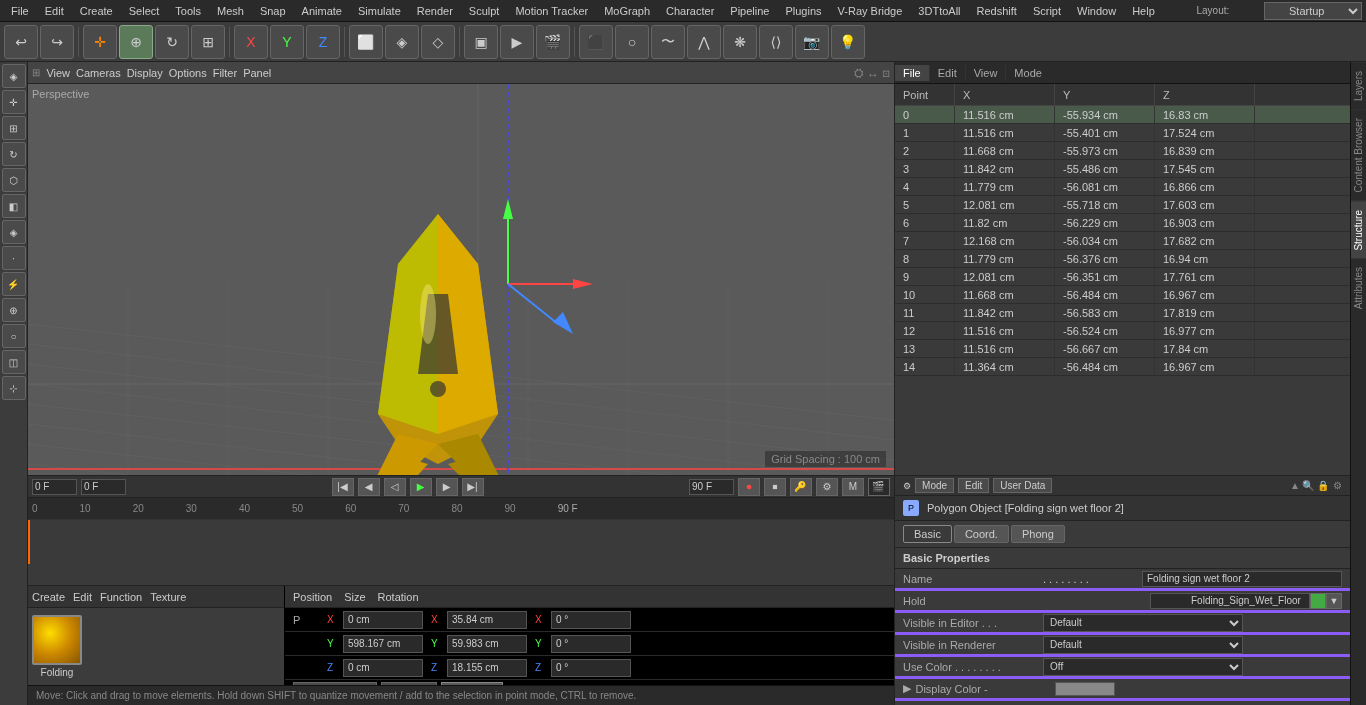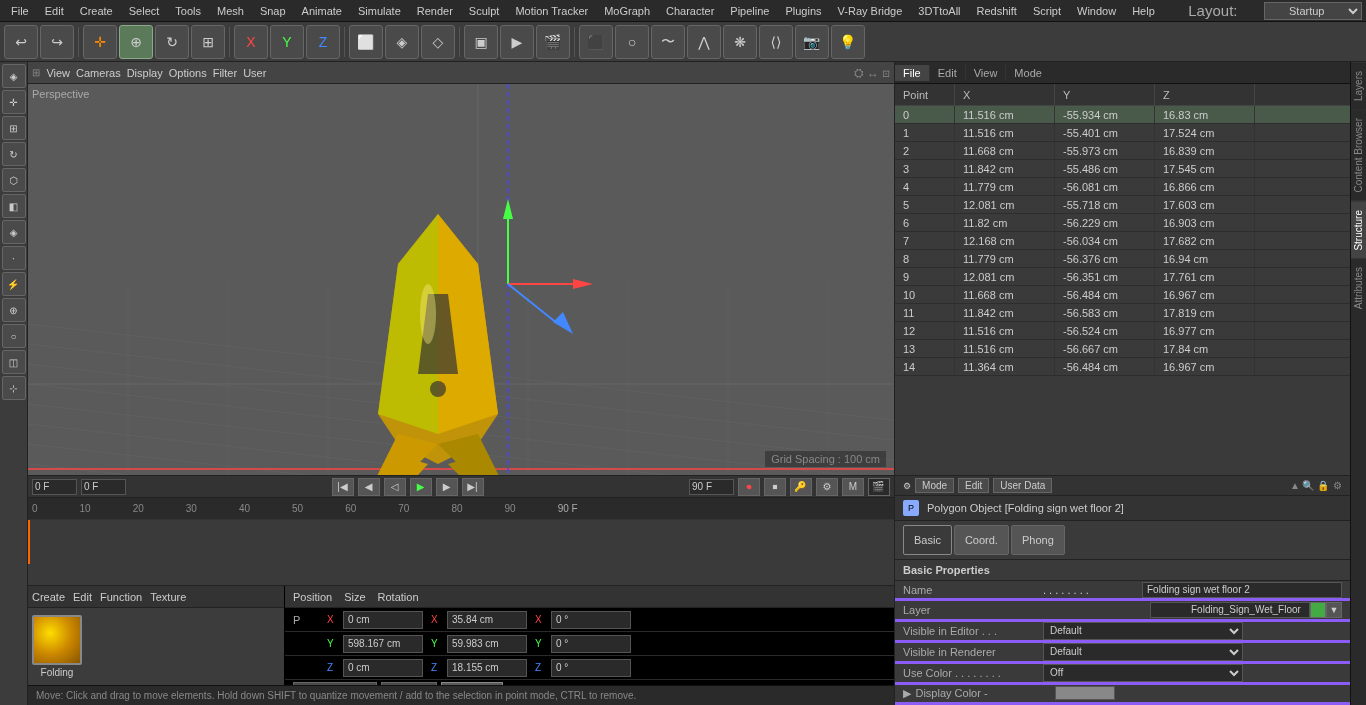--- a/index.html
+++ b/index.html
@@ -63,21 +63,21 @@
     .points-table { flex: 1; overflow-y: auto; font-size: 11px; }
     .table-header { display: grid; grid-template-columns: 60px 100px 100px 100px; background: #333; height: 22px; align-items: center; border-bottom: 1px solid #444; position: sticky; top: 0; }
     .th { padding: 0 8px; color: #bbb; border-right: 1px solid #444; height: 100%; display: flex; align-items: center; }
     .table-row { display: grid; grid-template-columns: 60px 100px 100px 100px; height: 18px; align-items: center; border-bottom: 1px solid #2d2d2d; }
     .table-row.selected { background: #4a5a4a; }
     .td { padding: 0 8px; color: #ccc; border-right: 1px solid #333; height: 100%; display: flex; align-items: center; }
     .attr-header { display: flex; align-items: center; gap: 8px; padding: 4px 8px; background: #333; border-bottom: 1px solid #222; }
     .attr-icon { width: 16px; height: 16px; background: #88aaff; border-radius: 2px; font-size: 9px; display: flex; align-items: center; justify-content: center; color: #000; }
     .attr-title { color: #ccc; font-size: 11px; }
     .attr-tabs { display: flex; gap: 2px; padding: 4px 8px; background: #3a3a3a; border-bottom: 1px solid #222; }
-    .attr-tab { padding: 8px 10px; background: #555; border: 1px solid #666; color: #ccc; font-size: 11px; cursor: pointer; border-radius: 2px; }
+    .attr-tab { padding: 2px 10px; background: #555; border: 1px solid #666; color: #ccc; font-size: 11px; cursor: pointer; border-radius: 2px; }
     .attr-tab.active { background: #3a3a3a; border-color: #888; }
     .attr-section-title { padding: 4px 8px; color: #ccc; font-weight: bold; font-size: 11px; border-bottom: 1px solid #222; }
     .attr-row { display: flex; align-items: center; height: 22px; padding: 0 8px; border-bottom: 3px solid #8b5cf6; }
     .attr-label { width: 140px; color: #aaa; font-size: 11px; }
     .attr-input { height: 16px; background: #2a2a2a; border: 1px solid #555; color: #ccc; font-size: 10px; padding: 0 4px; width: 200px; }
     .attr-dropdown { height: 18px; background: #2a2a2a; border: 1px solid #555; color: #ccc; font-size: 10px; padding: 0 2px; width: 200px; }
     .small-btn { width: 16px; height: 16px; background: #555; border: 1px solid #666; color: #ccc; font-size: 9px; display: flex; align-items: center; justify-content: center; cursor: pointer; }
 
     
     .right-sidebar { width: 16px; background: #2a2a2a; border-left: 1px solid #111; display: flex; flex-direction: column; }
@@ -122,21 +122,21 @@
   <span class="menu-item">MoGraph</span>
   <span class="menu-item">Character</span>
   <span class="menu-item">Pipeline</span>
   <span class="menu-item">Plugins</span>
   <span class="menu-item">V-Ray Bridge</span>
   <span class="menu-item">3DTtoAll</span>
   <span class="menu-item">Redshift</span>
   <span class="menu-item">Script</span>
   <span class="menu-item">Window</span>
   <span class="menu-item">Help</span>
-  <span style="margin-left:auto; color:#aaa; font-size:15px;">Layout:</span>
+  <span style="margin-left:auto; color:#aaa; font-size:10px;">Layout:</span>
   <select class="layout-select">
     <option>Startup</option>
   </select>
 </div>
 
 <div class="main-toolbar">
   <div class="toolbar-btn">↩</div>
   <div class="toolbar-btn">↪</div>
   <div class="toolbar-sep"></div>
   <div class="toolbar-btn" style="color:#ff8800;">✛</div>
@@ -187,21 +187,21 @@
   <div style="display:flex; flex-direction:column; flex:1;">
 
     <div class="viewport-area">
       <div class="viewport-toolbar">
         <span style="color:#888; font-size:10px;">⊞</span>
         <span class="viewport-toolbar-item">View</span>
         <span class="viewport-toolbar-item">Cameras</span>
         <span class="viewport-toolbar-item">Display</span>
         <span class="viewport-toolbar-item">Options</span>
         <span class="viewport-toolbar-item">Filter</span>
-        <span class="viewport-toolbar-item">User</span>
+        <span class="viewport-toolbar-item">Panel</span>
         <span style="margin-left:auto; color:#888; font-size:12px;">⛭ ↔ ⊡</span>
       </div>
       <div class="viewport-main">
 
         <svg width="100%" height="100%" style="position:absolute;top:0;left:0;">
           <defs>
             <pattern id="grid" width="40" height="40" patternUnits="userSpaceOnUse">
               <path d="M 40 0 L 0 0 0 40" fill="none" stroke="#666" stroke-width="0.5"></path>
             </pattern>
             <pattern id="grid2" width="200" height="200" patternUnits="userSpaceOnUse">
@@ -531,21 +531,21 @@
         <button class="attr-tab">Coord.</button>
         <button class="attr-tab">Phong</button>
       </div>
       <div class="attr-section-title">Basic Properties</div>
       <div class="attr-row">
         <span class="attr-label">Name</span>
         <span style="flex:1;">. . . . . . . .</span>
         <input class="attr-input" value="Folding sign wet floor 2" style="">
       </div>
       <div class="attr-row">
-        <span class="attr-label">Layer</span>
+        <span class="attr-label">Hold</span>
         <span style="flex:1;"></span>
         <input class="attr-input" value="Folding_Sign_Wet_Floor" style="width: 160px; padding-left: 40px;">
         <div class="small-btn" style="background:#44aa44; border-color:#666;"></div>
         <div class="small-btn">▼</div>
       </div>
       <div class="attr-row">
         <span class="attr-label">Visible in Editor . . .</span>
         <select class="attr-dropdown">
           <option>Default</option>
         </select>

